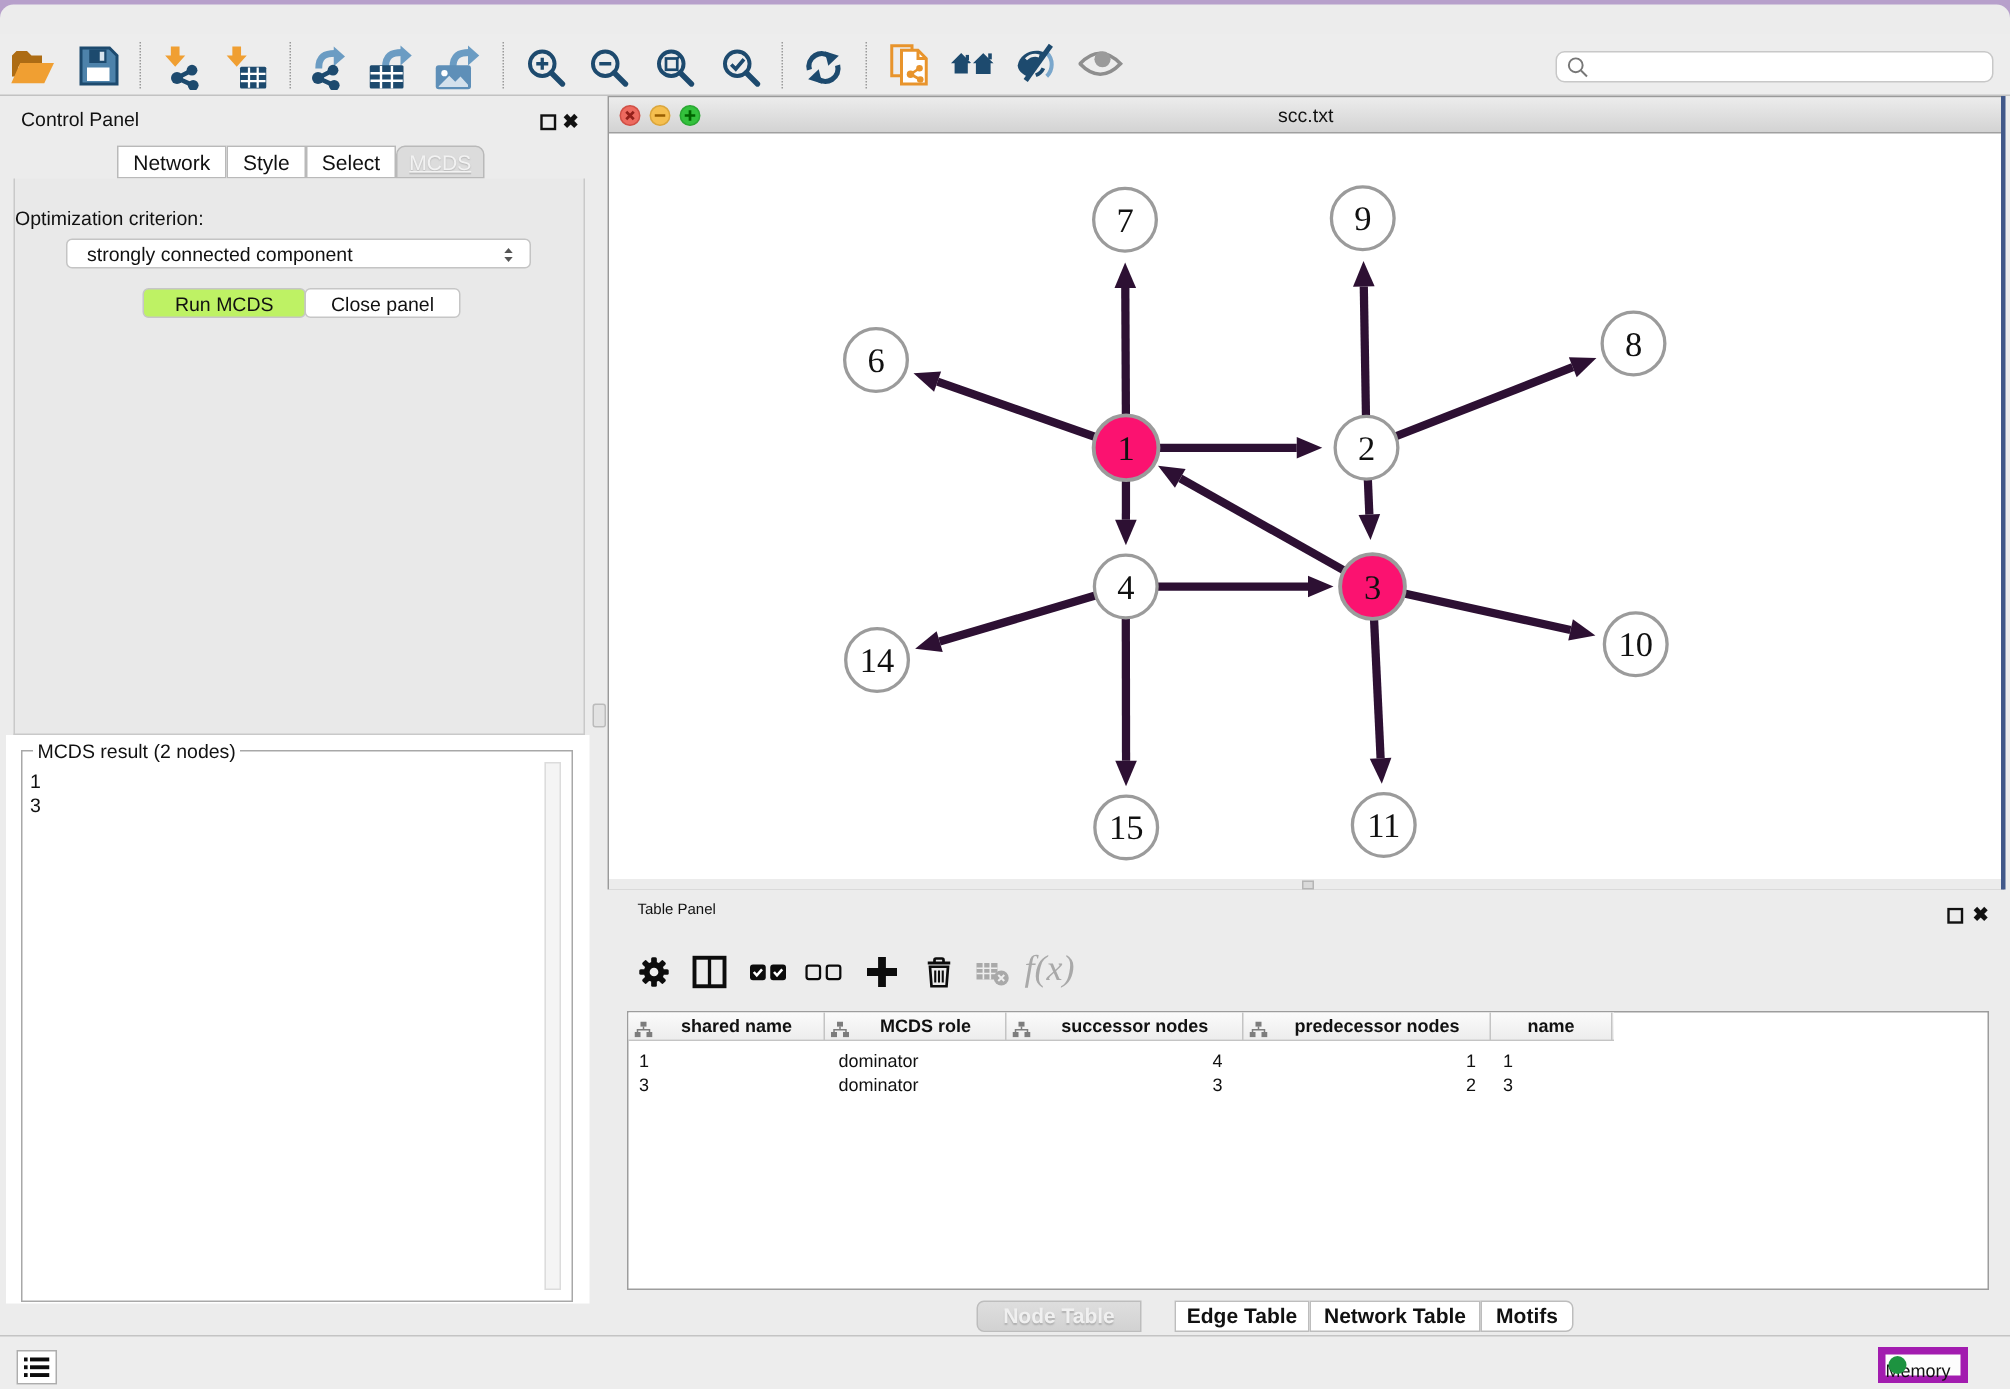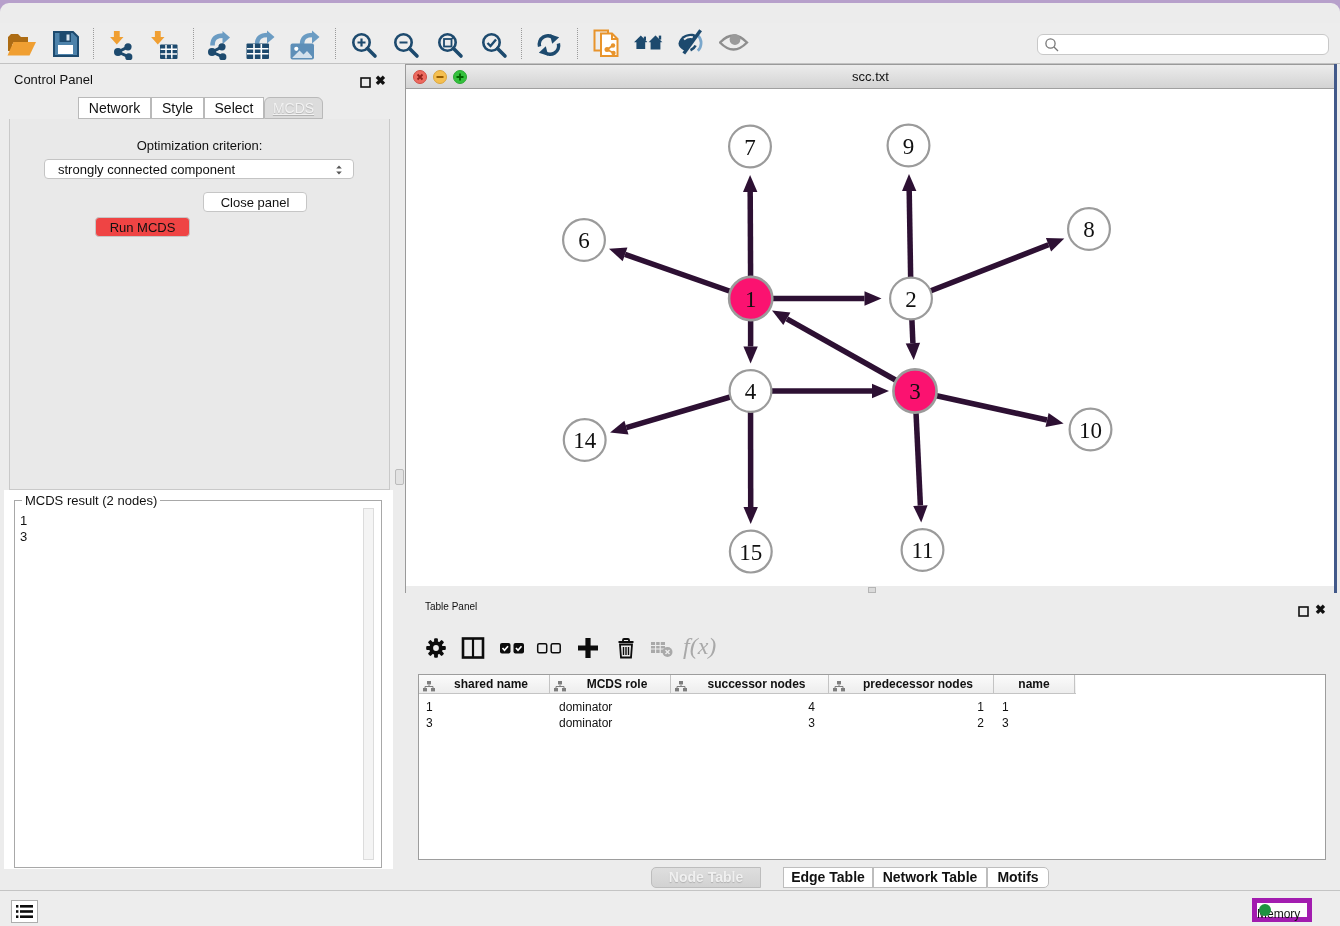--- a/index.html
+++ b/index.html
@@ -169,28 +169,28 @@
         <rect x="1" y="1" width="9" height="9" fill="none" stroke="#111" stroke-width="1.6"></rect>
       </svg></div>
   <div class="wic" style="left:375px; top:70px; font-size:13px; font-weight:700; color:#111;">✖</div>
   <div class="tabs-cp">
     <div class="tab" style="left:78px; width:73px;">Network</div>
     <div class="tab" style="left:151px; width:53px;">Style</div>
     <div class="tab" style="left:204px; width:60px;">Select</div>
     <div class="tab" style="left:264px; width:59px; background:#dcdcdc; border-radius:6px 6px 0 0; color:#f2f2f2; text-shadow:0 1px 1px #b5b5b5;text-decoration:underline;">MCDS</div>
   </div>
   <div id="cp-body">
-    <div style="position:absolute; left:0; top:19px; width:100%; text-align:center; font-size:13px; color:#111;">Optimization criterion:</div>
+    <div style="position:absolute; left:0; top:19px; width:100%; text-align:left; font-size:13px; color:#111;">Optimization criterion:</div>
     <div id="cp-select" style="position:absolute; left:34px; top:40px; width:310px; height:20px; background:#fff; border:1px solid #c4c4c4; border-radius:4px; font-size:13px; color:#111; line-height:19px; padding-left:13px;">strongly connected component
       <svg width="8" height="12" style="position:absolute; right:10px; top:4px;" viewBox="0 0 8 12">
           <path d="M1.2 4.6 L4 1.4 L6.8 4.6 Z" fill="#555"></path>
           <path d="M1.2 7.4 L4 10.6 L6.8 7.4 Z" fill="#555"></path>
         </svg>
     </div>
-    <div style="position:absolute; left:85px; top:73px; width:95px; height:20px; background:#ef4444; border:1px solid #c6c6c6; border-radius:4px; text-align:center; font-size:13px; color:#111; line-height:20px;margin-top:25px;">Run MCDS</div>
+    <div style="position:absolute; left:85px; top:73px; width:109px; height:20px; background:#bef264; border:1px solid #c6c6c6; border-radius:4px; text-align:center; font-size:13px; color:#111; line-height:20px;">Run MCDS</div>
     <div style="position:absolute; left:193px; top:73px; width:104px; height:20px; background:#fff; border:1px solid #c6c6c6; border-radius:4px; text-align:center; font-size:13px; color:#111; line-height:20px;">Close panel</div>
   </div>
   <div id="cp-white"></div>
   <div id="mcds-group"></div>
   <div id="mcds-label">MCDS result (2 nodes)</div>
   <div id="mcds-scroll"></div>
   <div style="position:absolute; left:20px; top:510px; font-size:13px; color:#111; line-height:16px;">1<br>3</div>
   <div id="vsplit"></div>
 
   <div id="netwin">

